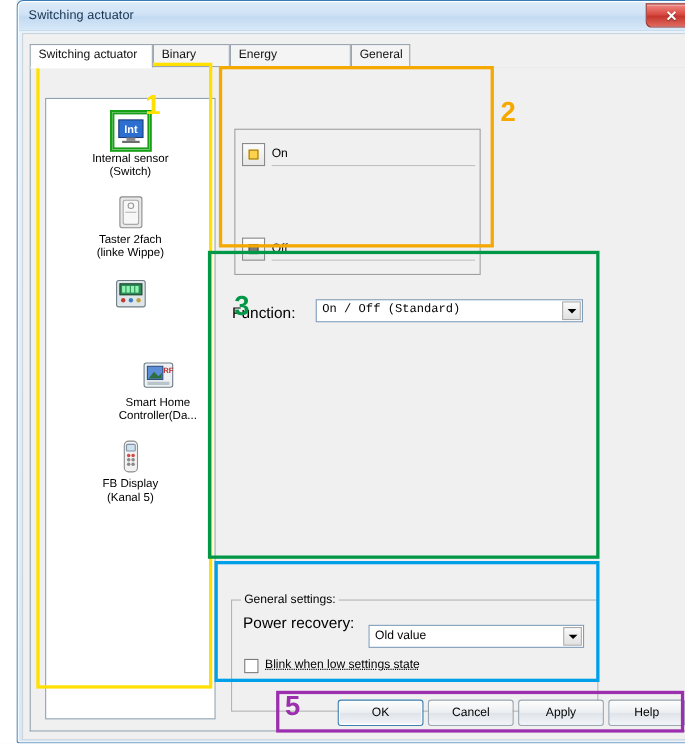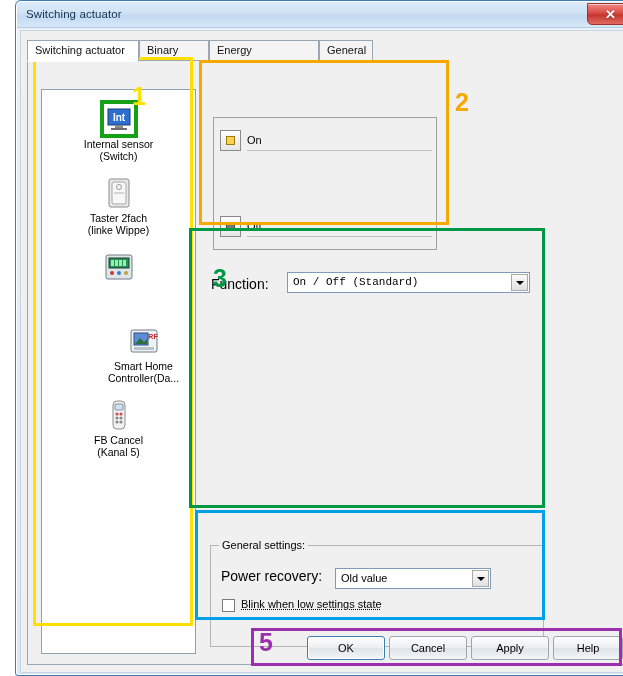--- a/index.html
+++ b/index.html
@@ -438,21 +438,21 @@
               <rect x="13" y="6" width="8" height="6" rx="1" fill="#cfe0ef" stroke="#7e94a6"></rect>
               <circle cx="15" cy="16" r="1.6" fill="#d14b4b"></circle>
               <circle cx="19" cy="16" r="1.6" fill="#d14b4b"></circle>
               <circle cx="15" cy="20" r="1.6" fill="#8a8a8a"></circle>
               <circle cx="19" cy="20" r="1.6" fill="#8a8a8a"></circle>
               <circle cx="15" cy="24" r="1.6" fill="#8a8a8a"></circle>
               <circle cx="19" cy="24" r="1.6" fill="#8a8a8a"></circle>
             </svg>
           </div>
           <div class="dev-label">
-            <span>FB Cancel</span><br>
+            <span>FB Display</span><br>
             <span>(Kanal 5)</span>
           </div>
         </div>
       </div>
 
       <div class="chanbox">
         <div class="chanrow" style="top:12px; width:212px;">
           <div class="chan-btn">
             <div class="sq" style="background:#ffd24d; border:1px solid #9a7a10;"></div>
           </div>
@@ -469,22 +469,22 @@
       <div class="funcpanel">
         <div class="label" style="left:10px; top:13px;">Function:</div>
         <div class="combo" style="left:86px; top:9px; width:243px;font-family:Liberation Mono, monospace;">
           <div class="txt">On / Off (Standard)</div>
           <div class="arrowbtn"></div>
         </div>
       </div>
 
       <div class="groupbox">
         <div class="groupbox-title">General settings:</div>
-        <div class="label" style="left:10px; top:22px;text-align:right;">Power recovery:</div>
-        <div class="combo" style="left:124px; top:22px; width:156px;">
+        <div class="label" style="left:10px; top:12px;text-align:right;">Power recovery:</div>
+        <div class="combo" style="left:124px; top:22px; width:196px;">
           <div class="txt">Old value</div>
           <div class="arrowbtn"></div>
         </div>
         <div class="checkbox" style="left:11px; top:53px;"></div>
         <div class="chk-label" style="left:30px; top:52px;">Blink when low settings state</div>
       </div>
 
       <div class="btn default" style="left:286px; top:605px; width:78px;">OK</div>
       <div class="btn" style="left:368px; top:605px; width:78px;">Cancel</div>
       <div class="btn" style="left:450px; top:605px; width:78px;">Apply</div>

